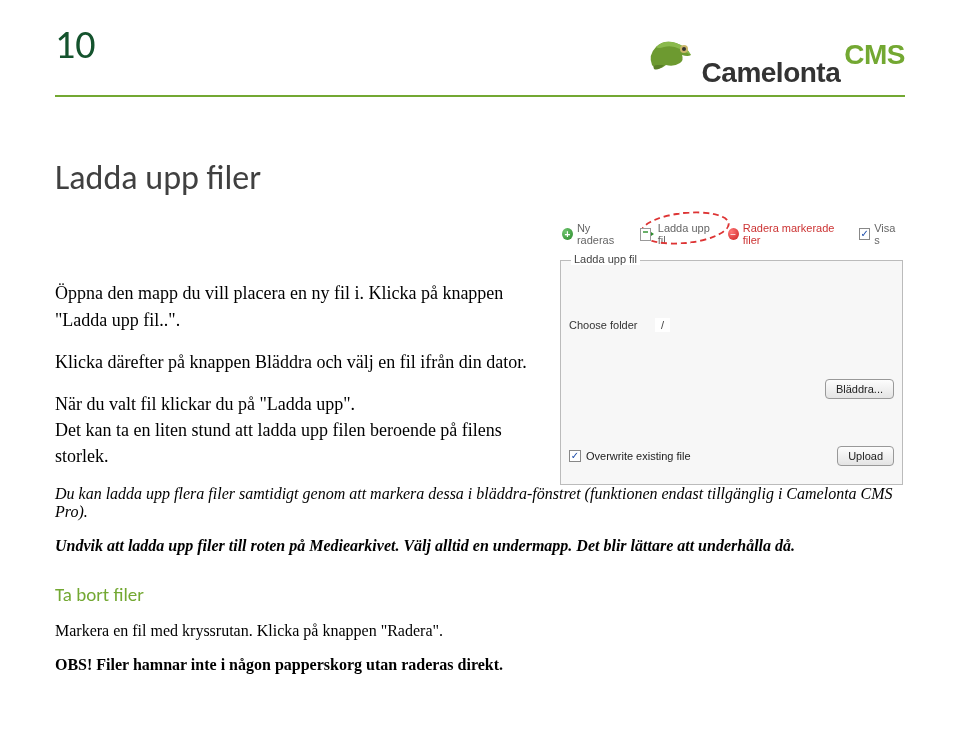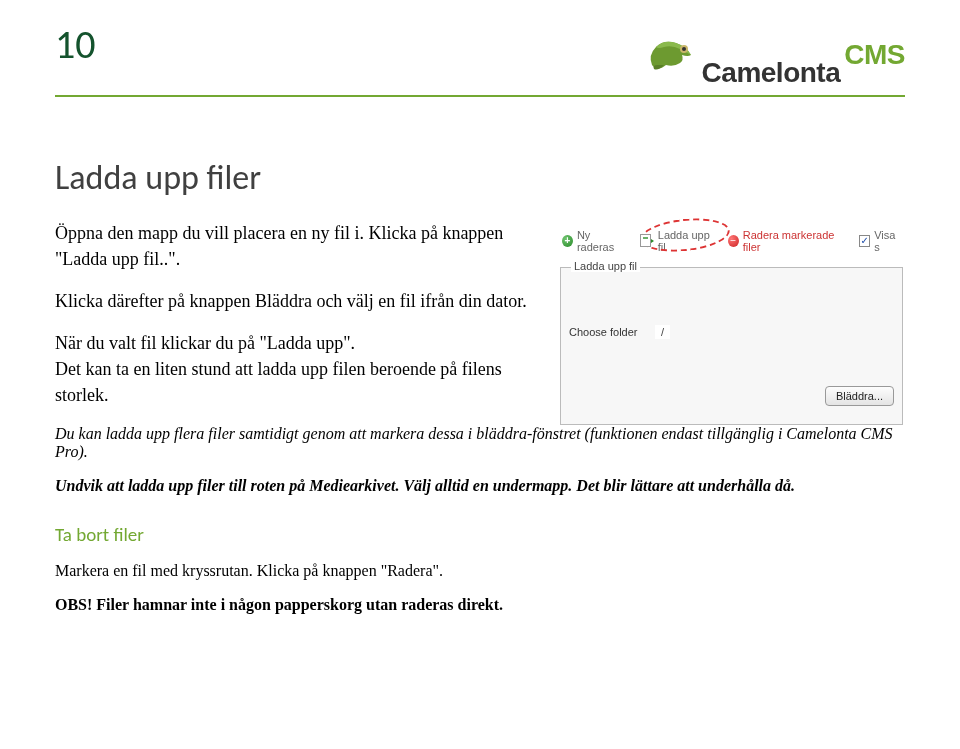--- a/index.html
+++ b/index.html
@@ -224,20 +224,27 @@
 
     <div class="fieldset">
       <span class="legend">Ladda upp fil</span>
       <div class="row">
         <span class="lbl">Choose folder</span>
         <span class="slash">/</span>
       </div>
       <div class="row right">
         <button class="btn">Bläddra...</button>
       </div>
+      <div class="row" style="justify-content: space-between;">
+        <span style="display:flex;align-items:center;gap:5px;">
+          <span class="chkbox checked"></span>
+          <span>Overwrite existing file</span>
+        </span>
+        <button class="btn">Upload</button>
+      </div>
     </div>
   </div>
 </div>
 
 <p class="italic">
   <span>Du kan ladda upp flera filer samtidigt genom att markera dessa i bläddra-fönstret </span><span>(funktionen endast tillgänglig i Camelonta CMS Pro).</span>
 </p>
 
 <p class="bolditalic">Undvik att ladda upp filer till roten på Mediearkivet. Välj alltid en undermapp. Det blir lättare att underhålla då.</p>
 

